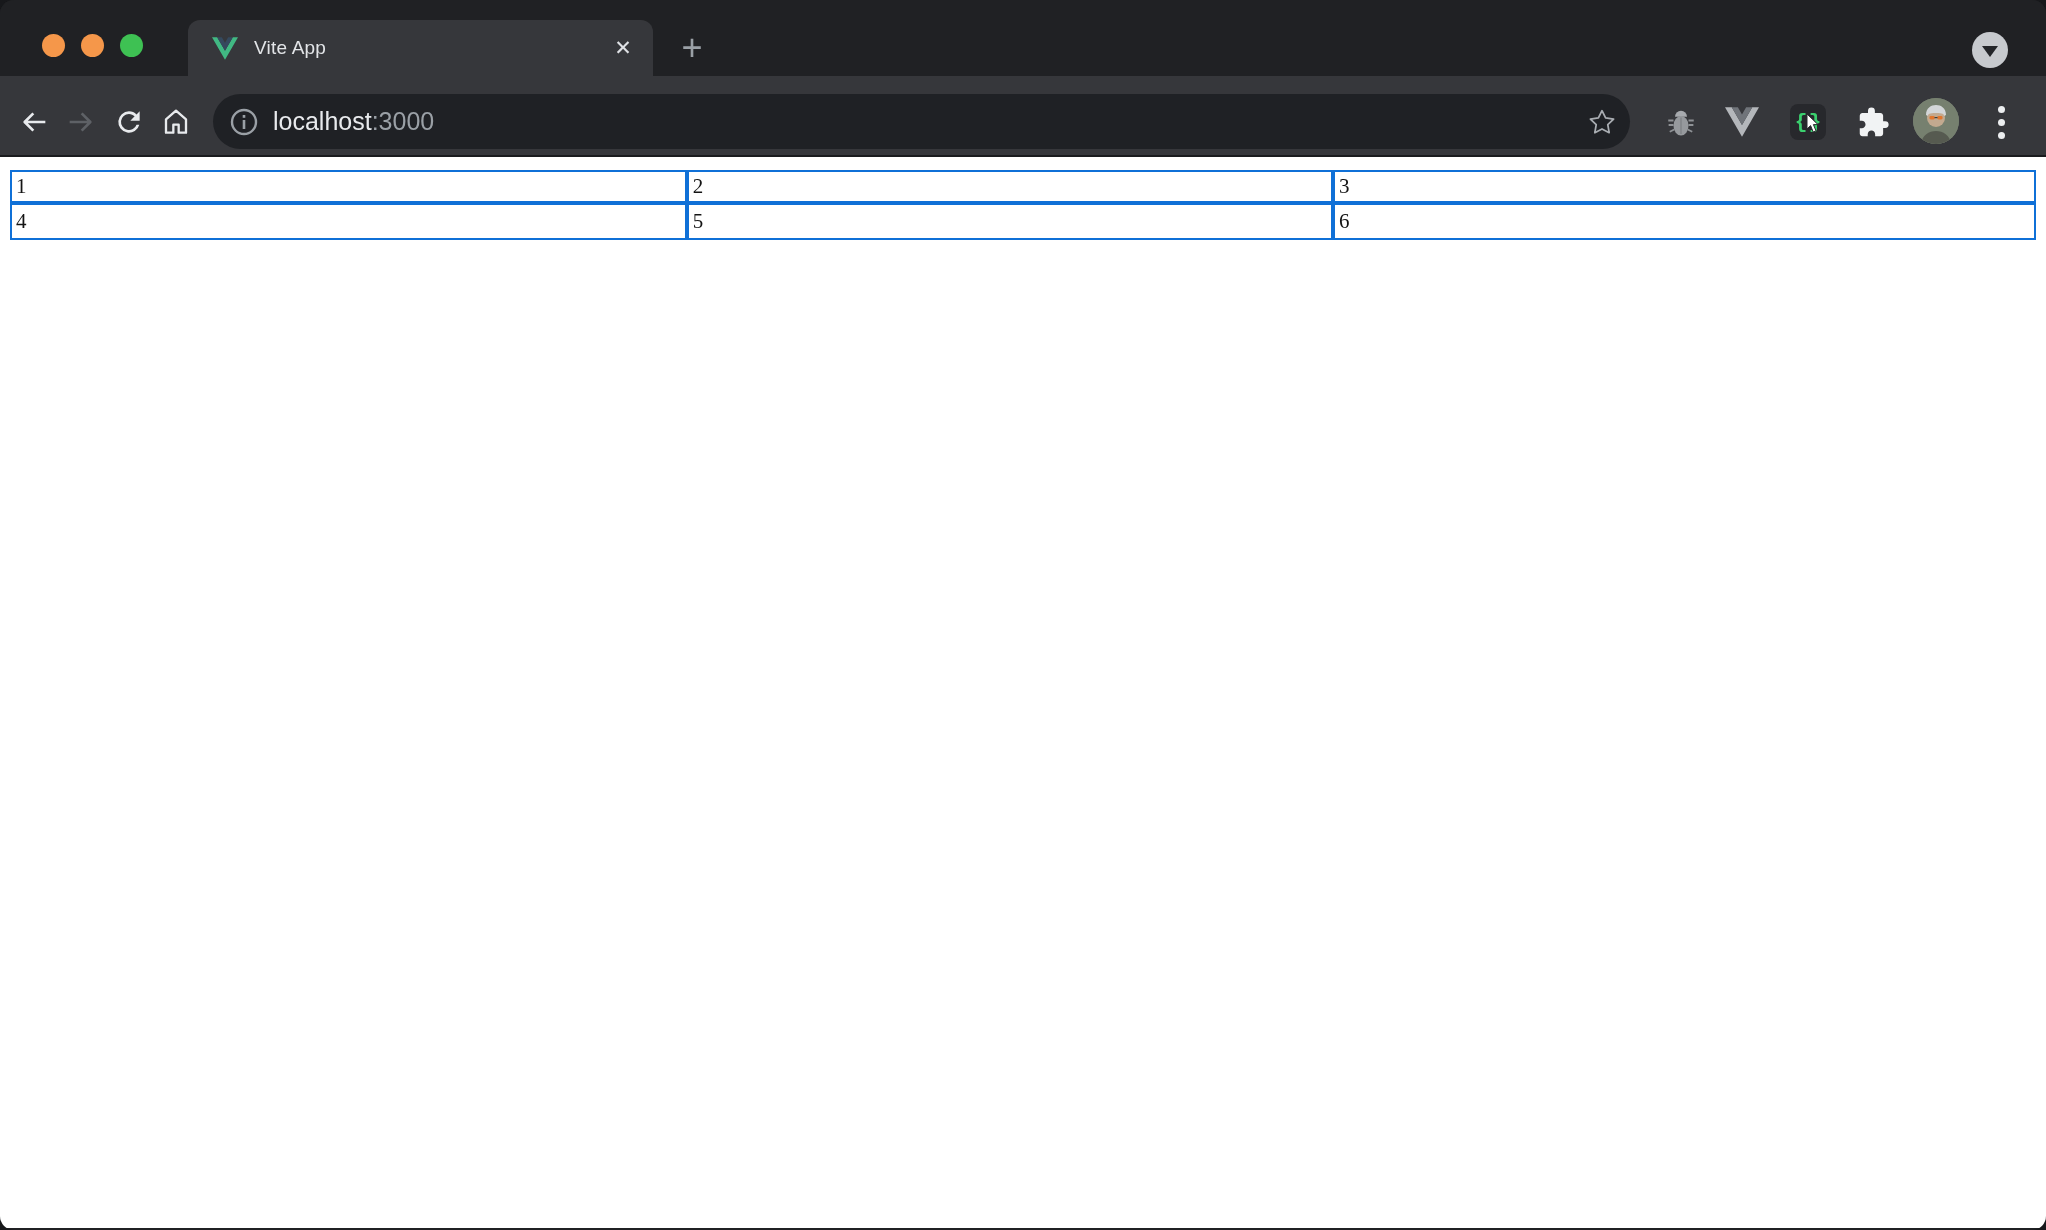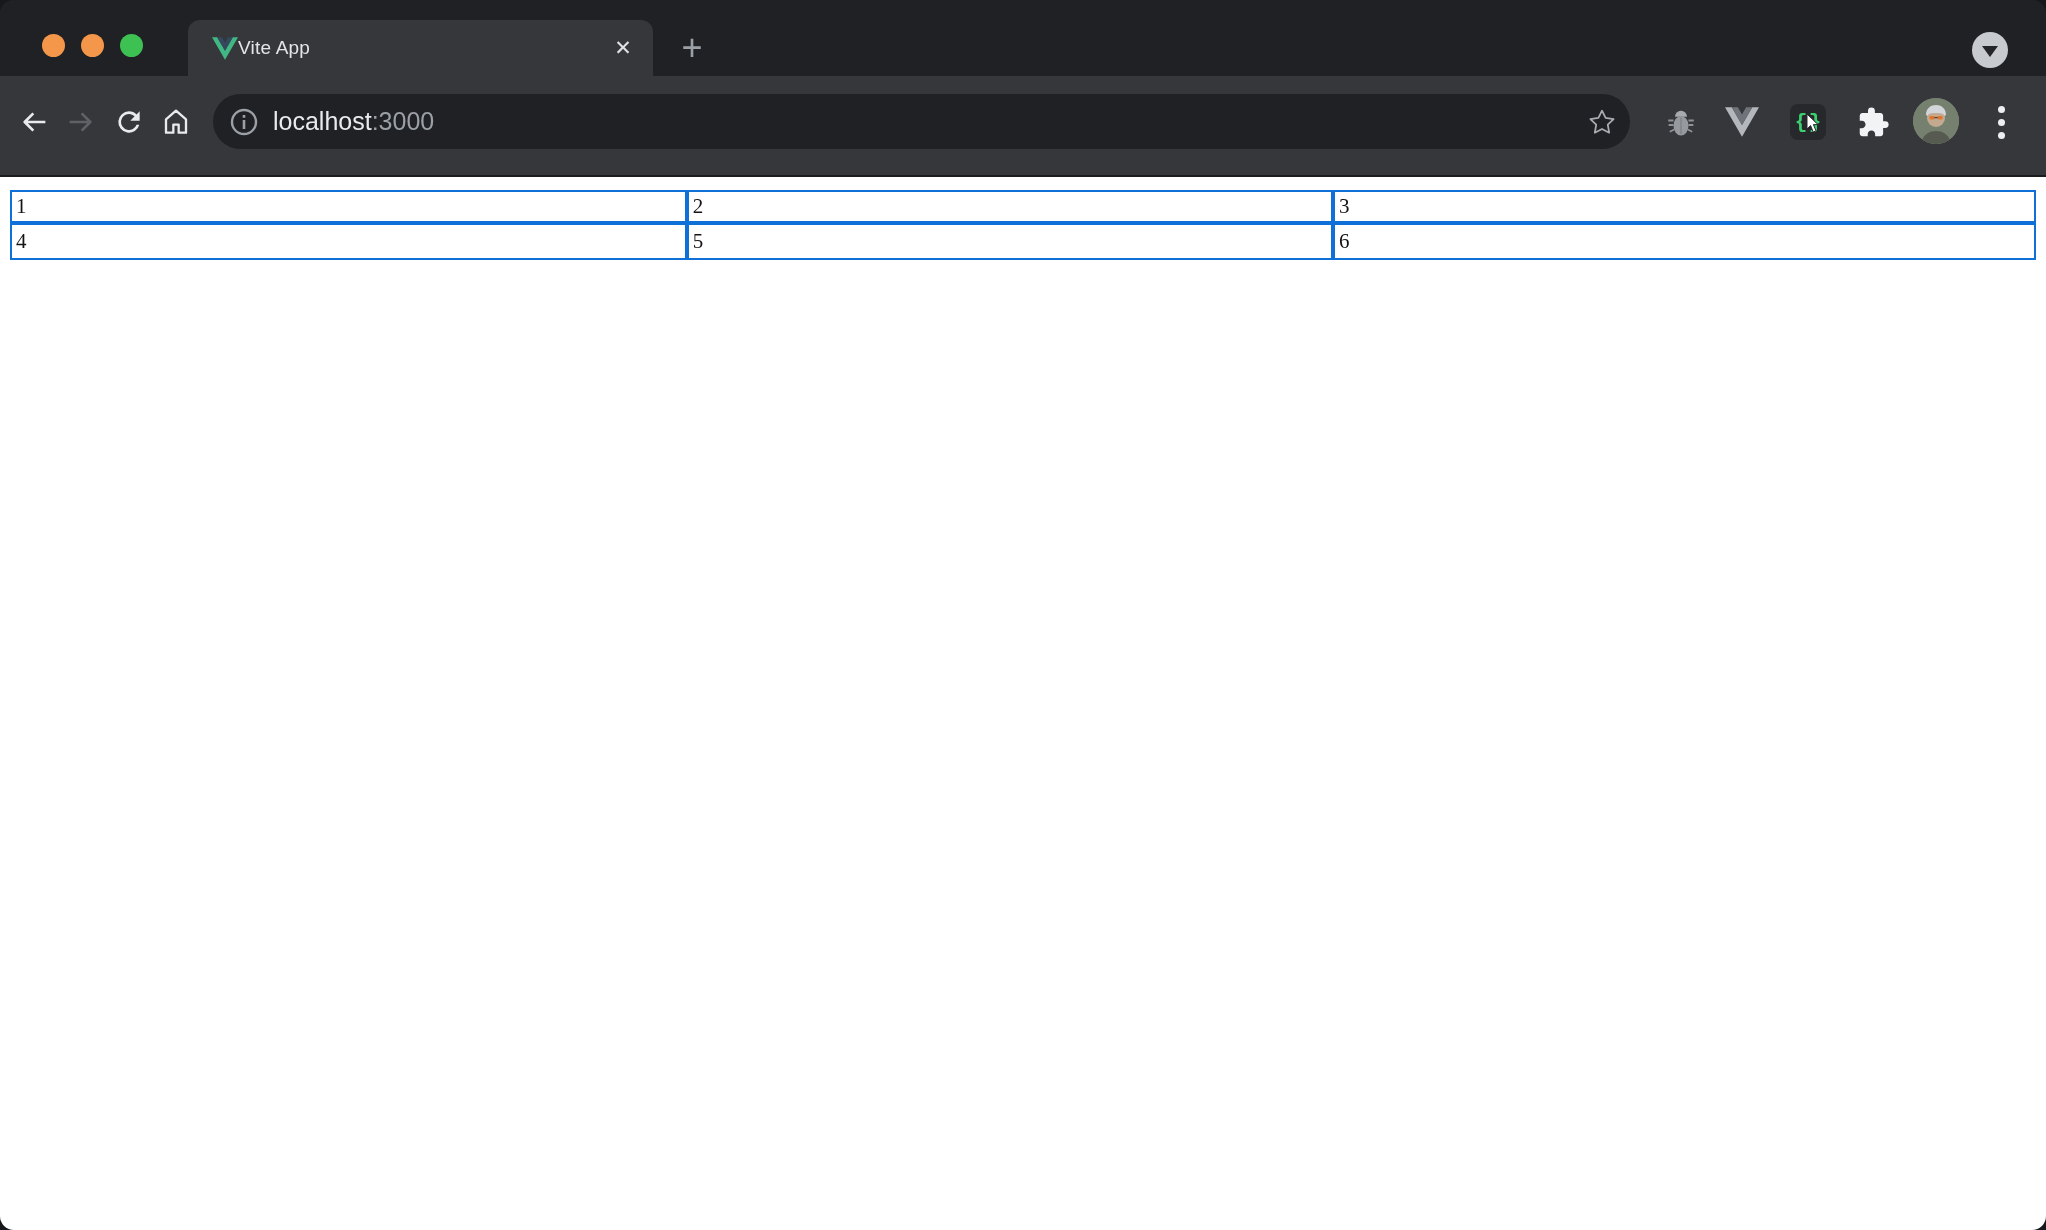--- a/index.html
+++ b/index.html
@@ -9,35 +9,35 @@
   .window { position:absolute; inset:0; border-radius:14px; overflow:hidden; background:#202124; }
 
   
   .tabstrip { position:relative; height:76px; background:#202124; }
   .traffic { position:absolute; top:34px; left:42px; display:flex; gap:16px; }
   .traffic .dot { width:23px; height:23px; border-radius:50%; }
 
   .tab { position:absolute; left:188px; top:20px; width:465px; height:56px;
          background:#36373b; border-radius:12px 12px 0 0; display:flex; align-items:center; }
   .tab .favicon { width:26px; height:23px; margin-left:24px; flex:0 0 auto; }
-  .tab .title { margin-left:0; color:#e3e5e8; font-size:19px; letter-spacing:.2px; flex:1 1 auto;
+  .tab .title { margin-left:16px; color:#e3e5e8; font-size:19px; letter-spacing:.2px; flex:1 1 auto;
                 white-space:nowrap; overflow:hidden; }
   .tab .close { width:32px; height:32px; margin-right:14px; display:flex; align-items:center; justify-content:center;
                 color:#dfe1e5; font-size:21px; border-radius:50%; cursor:pointer; }
 
   .newtab { position:absolute; left:670px; top:26px; width:44px; height:44px; display:flex;
             align-items:center; justify-content:center; color:#9aa0a6; font-size:36px; font-weight:400; border-radius:50%; }
 
   .tabsearch { position:absolute; right:38px; top:32px; width:36px; height:36px; border-radius:50%;
                background:#c7cace; display:flex; align-items:center; justify-content:center; }
   .tabsearch .tri { width:0; height:0; border-left:8px solid transparent; border-right:8px solid transparent;
                     border-top:11px solid #232529; margin-top:3px; }
 
   
-  .toolbar { position:relative; height:101px; background:#36373b; border-bottom:2px solid #1a1b1e; }
+  .toolbar { position:relative; height:81px; background:#36373b; border-bottom:2px solid #1a1b1e; }
   .navbtn { position:absolute; top:24px; width:44px; height:44px; display:flex; align-items:center; justify-content:center; border-radius:50%; }
 
   .omnibox { position:absolute; left:213px; top:18px; width:1417px; height:55px; border-radius:28px;
              background:#1f2125; display:flex; align-items:center; }
   .omnibox .secicon { margin-left:16px; flex:0 0 auto; display:flex; }
   .omnibox .url { margin-left:14px; font-size:25px; flex:1 1 auto; white-space:nowrap; overflow:hidden; }
   .omnibox .url .host { color:#e8eaed; }
   .omnibox .url .port { color:#9aa0a6; }
   .omnibox .star { margin-right:12px; flex:0 0 auto; display:flex; }
 

